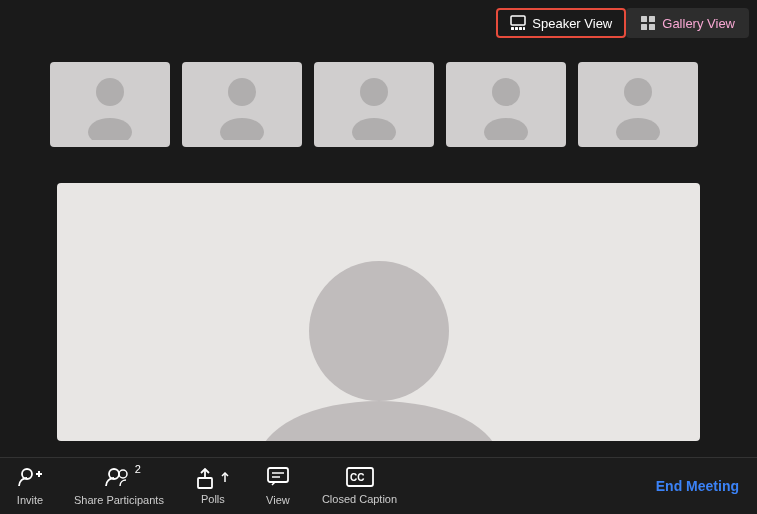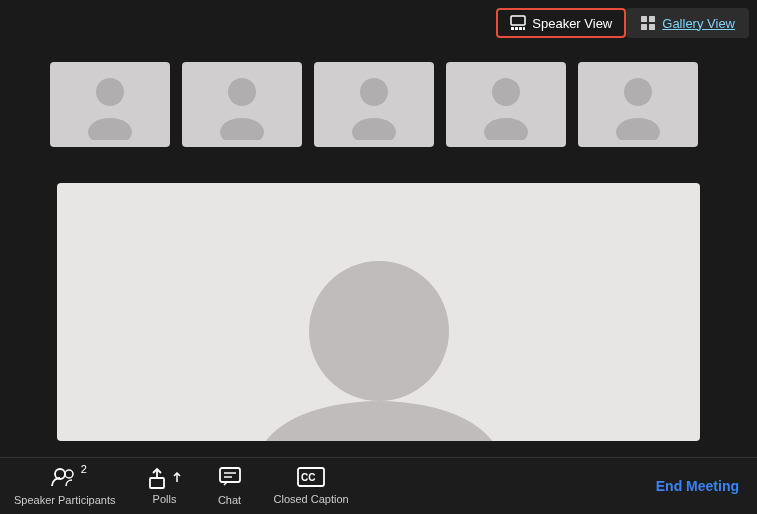--- a/index.html
+++ b/index.html
@@ -34,22 +34,21 @@
 
     .view-btn.active {
       background: transparent;
       border: 2px solid #e74c3c;
       color: #ffffff;
     }
 
     .view-btn.inactive {
       background: rgba(50,50,50,0.8);
       border: 2px solid transparent;
-      color: #7dd3fc;
-      text-decoration: underline;
+      color: #f9a8d4;
     }
 
     
     #thumbnail-row {
       position: absolute;
       top: 62px;
       left: 50px;
       display: flex;
       gap: 12px;
     }
@@ -194,32 +193,43 @@
   <svg width="380" height="250" viewBox="0 0 380 250">
 
     <ellipse cx="190" cy="270" rx="120" ry="60" fill="#c0bcbc"></ellipse>
 
     <circle cx="190" cy="140" r="70" fill="#c0bcbc"></circle>
   </svg>
 </div>
 
 <div id="toolbar">
 
+  <div class="tool-item">
+    <div class="icon-wrap">
+      <svg width="26" height="22" viewBox="0 0 26 22" fill="white">
+        <circle cx="10" cy="8" r="5" fill="none" stroke="white" stroke-width="1.8"></circle>
+        <path d="M2 20c0-5 4-8 8-8" stroke="white" stroke-width="1.8" fill="none"></path>
+        <line x1="19" y1="8" x2="25" y2="8" stroke="white" stroke-width="2"></line>
+        <line x1="22" y1="5" x2="22" y2="11" stroke="white" stroke-width="2"></line>
+      </svg>
+    </div>
+    <span class="label">Invite</span>
+  </div>
 
   <div class="tool-item" style="min-width:80px; position:relative;">
     <div class="icon-wrap" style="position:relative;">
       <svg width="28" height="22" viewBox="0 0 28 22" fill="white">
         <circle cx="9" cy="8" r="5" fill="none" stroke="white" stroke-width="1.8"></circle>
         <path d="M1 20c0-5 4-8 8-8" stroke="white" stroke-width="1.8" fill="none"></path>
         <circle cx="18" cy="8" r="4" fill="none" stroke="white" stroke-width="1.5"></circle>
         <path d="M15 20c0-4 3-6 6-6" stroke="white" stroke-width="1.5" fill="none"></path>
       </svg>
       <span style="position:absolute;top:-2px;right:-8px;font-size:11px;color:white;">2</span>
     </div>
-    <span class="label">Speaker Participants</span>
+    <span class="label">Share Participants</span>
   </div>
 
 
   <div class="tool-item" style="min-width:70px;">
     <div class="icon-wrap" style="position:relative; display:flex; align-items:center; gap:2px;">
       <svg width="22" height="22" viewBox="0 0 22 22" fill="white">
         <rect x="2" y="10" width="14" height="10" rx="1" fill="none" stroke="white" stroke-width="1.8"></rect>
         <line x1="9" y1="10" x2="9" y2="2" stroke="white" stroke-width="1.8"></line>
         <polyline points="5,5 9,1 13,5" stroke="white" stroke-width="1.8" fill="none"></polyline>
       </svg>
@@ -233,21 +243,21 @@
 
   <div class="tool-item">
     <div class="icon-wrap">
       <svg width="22" height="22" viewBox="0 0 22 22" fill="none">
         <rect x="1" y="2" width="20" height="14" rx="2" stroke="white" stroke-width="1.8"></rect>
         <path d="M5 19 L8 16 L18 16" stroke="white" stroke-width="1.5" fill="none"></path>
         <line x1="5" y1="7" x2="17" y2="7" stroke="white" stroke-width="1.5"></line>
         <line x1="5" y1="11" x2="13" y2="11" stroke="white" stroke-width="1.5"></line>
       </svg>
     </div>
-    <span class="label">Chat</span>
+    <span class="label">View</span>
   </div>
 
 
   <div class="tool-item" style="min-width:80px;text-align:right;">
     <div class="icon-wrap">
       <svg width="28" height="20" viewBox="0 0 28 20">
         <rect x="1" y="1" width="26" height="18" rx="2" fill="none" stroke="white" stroke-width="1.8"></rect>
         <text x="4" y="14" font-family="Arial" font-size="10" font-weight="bold" fill="white">CC</text>
       </svg>
     </div>

